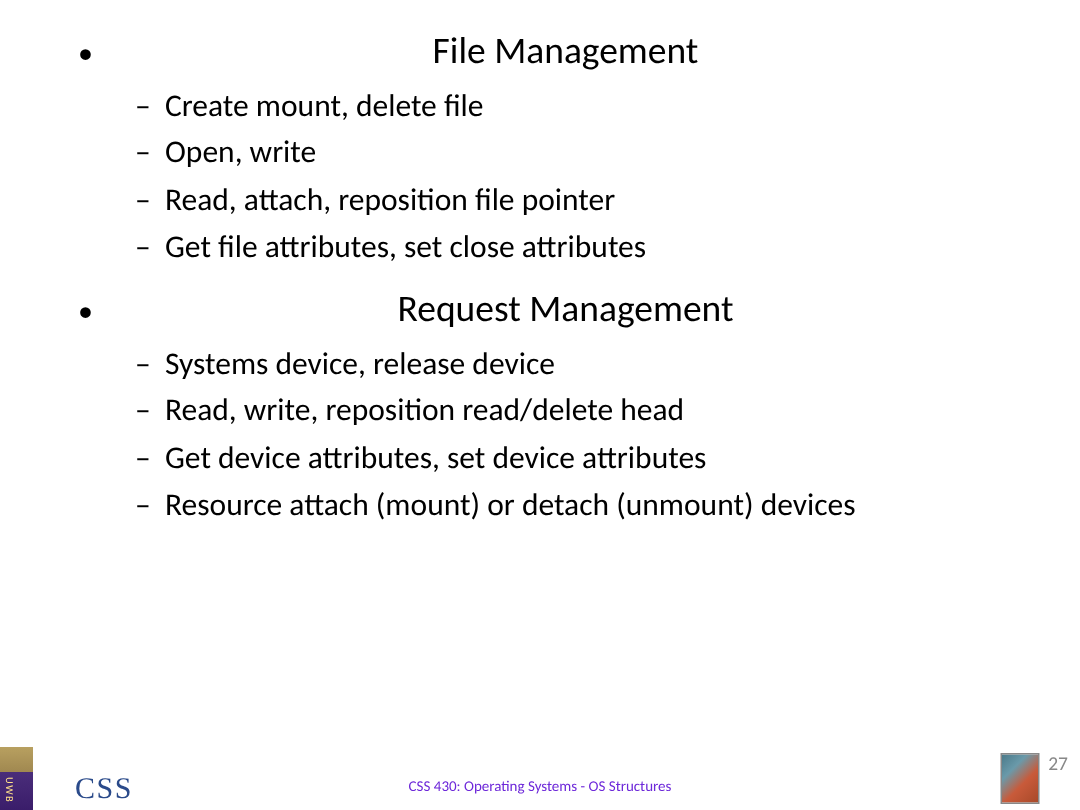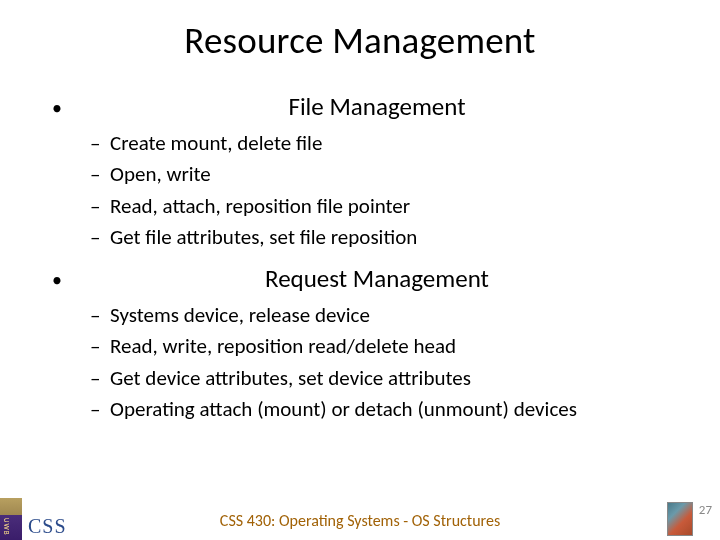--- a/index.html
+++ b/index.html
@@ -99,28 +99,29 @@
     letter-spacing: 1px;
   }
   .css-logo {
     font-size: 20px;
     color: #2a4a8a;
     font-weight: 400;
     padding-left: 6px;
     padding-top: 14px;
     letter-spacing: 1px;
     font-family: "Times New Roman", serif;
+    margin-left: 22px;
   }
   .footer-center {
     position: absolute;
     left: 50%;
     transform: translateX(-50%);
     bottom: 10px;
-    font-size: 16px;
-    color: #a16207;
+    font-size: 10px;
+    color: #6d28d9;
     white-space: nowrap;
   }
   .footer-right {
     display: flex;
     align-items: flex-start;
     gap: 6px;
     padding-right: 8px;
   }
   .book-thumb {
     width: 26px;
@@ -132,21 +133,20 @@
   .page-num {
     font-size: 13px;
     color: #888888;
   }
 </style>
 </head>
 <body>
 
 <div class="slide">
 
-  <h1 class="title">Resource Management</h1>
 
   <div class="content">
 
     <div class="level1">
       <span class="bullet">•</span>
       <span class="text">File Management</span>
     </div>
 
     <div class="level2">
       <span class="dash">–</span>
@@ -155,21 +155,21 @@
     <div class="level2">
       <span class="dash">–</span>
       <span class="text">Open, write</span>
     </div>
     <div class="level2">
       <span class="dash">–</span>
       <span class="text">Read, attach, reposition file pointer</span>
     </div>
     <div class="level2">
       <span class="dash">–</span>
-      <span class="text">Get file attributes, set file reposition</span>
+      <span class="text">Get file attributes, set close attributes</span>
     </div>
 
     <div class="spacer"></div>
 
     <div class="level1">
       <span class="bullet">•</span>
       <span class="text">Request Management</span>
     </div>
 
     <div class="level2">
@@ -179,21 +179,21 @@
     <div class="level2">
       <span class="dash">–</span>
       <span class="text">Read, write, reposition read/delete head</span>
     </div>
     <div class="level2">
       <span class="dash">–</span>
       <span class="text">Get device attributes, set device attributes</span>
     </div>
     <div class="level2">
       <span class="dash">–</span>
-      <span class="text">Operating attach (mount) or detach (unmount) devices</span>
+      <span class="text">Resource attach (mount) or detach (unmount) devices</span>
     </div>
 
   </div>
 
   <div class="footer">
     <div class="footer-left">
       <div class="uwb-logo"></div>
       <div class="css-logo">CSS</div>
     </div>
     <div class="footer-center">CSS 430: Operating Systems - OS Structures</div>

